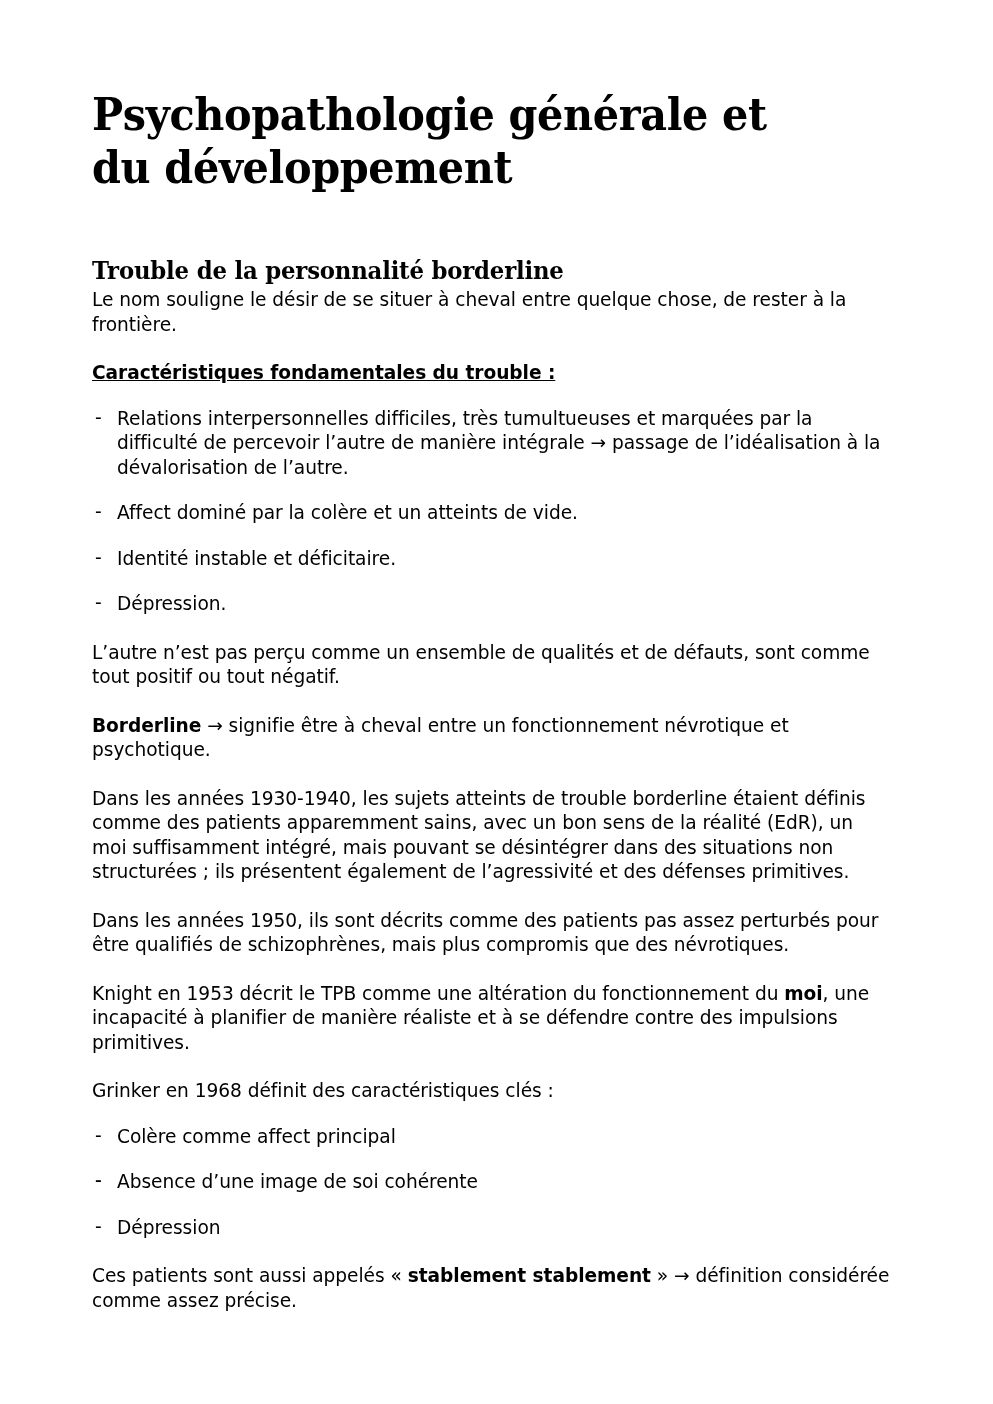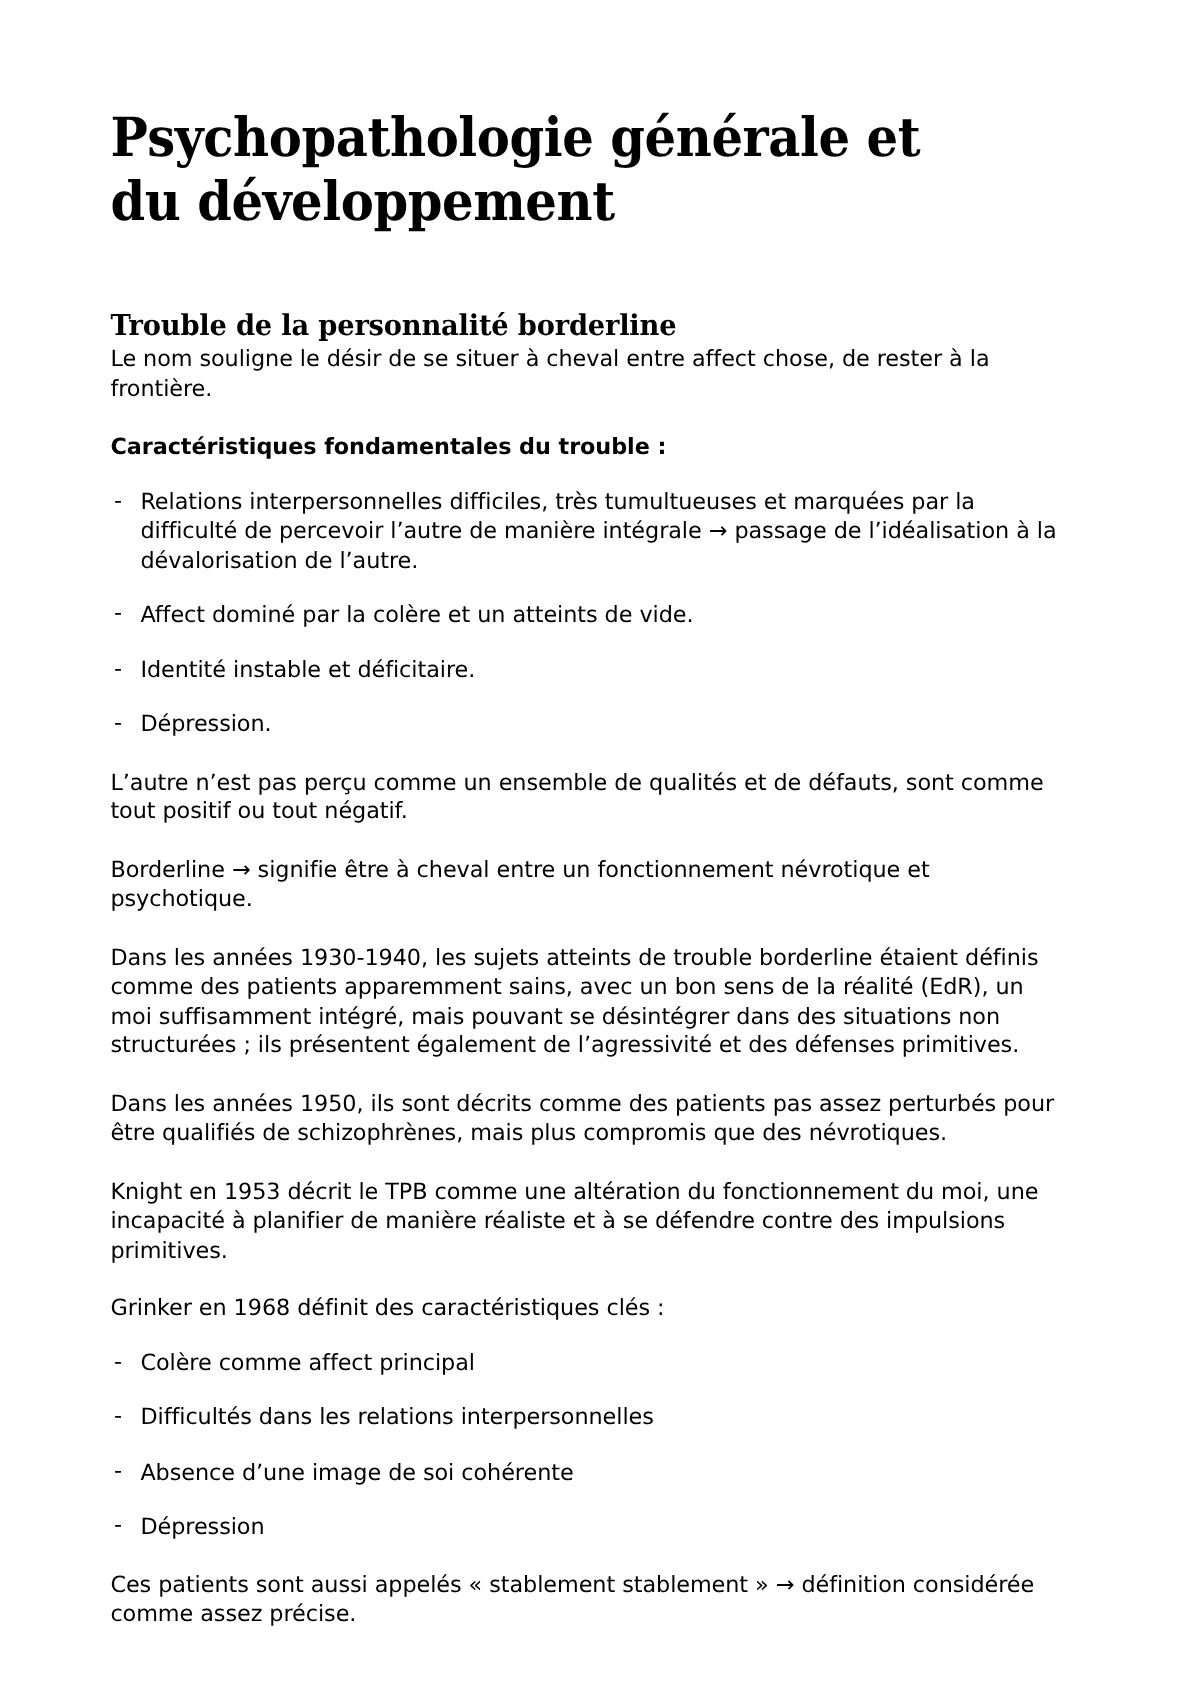--- a/index.html
+++ b/index.html
@@ -58,29 +58,30 @@
     letter-spacing: -0.05px;
   }
   p.body + p.body,
   p.gap {
     margin-top: 24px;
   }
   .lead {
     margin-top: 0;
   }
   .bold-run {
-    font-weight: normal;
+    font-weight: bold;
     text-align: center;
   }
   .subhead-bold {
     font-weight: bold;
     font-size: 18.6px;
     line-height: 24.5px;
     margin: 24px 0 0 0;
     letter-spacing: -0.05px;
+    text-decoration: underline;
   }
 
   
   ul.dash-list {
     list-style: none;
     margin: 0;
     padding: 0;
   }
   ul.dash-list li {
     position: relative;
@@ -104,21 +105,21 @@
 </style>
 </head>
 <body>
 
 <div class="page">
 
   <h1 class="doc-title">Psychopathologie générale et du développement</h1>
 
   <h2 class="section-heading">Trouble de la personnalité borderline</h2>
 
-  <p class="body lead">Le nom souligne le désir de se situer à cheval entre affect chose, de rester à la frontière.</p>
+  <p class="body lead">Le nom souligne le désir de se situer à cheval entre quelque chose, de rester à la frontière.</p>
 
   <p class="subhead-bold">Caractéristiques fondamentales du trouble :</p>
 
   <ul class="dash-list">
     <li>
       <span class="dash">-</span><span>Relations interpersonnelles difficiles, très tumultueuses et marquées par la difficulté de percevoir l’autre de manière intégrale </span><span class="arrow">→</span><span> passage de l’idéalisation à la dévalorisation de l’autre.</span>
     </li>
     <li>
       <span class="dash">-</span><span>Affect dominé par la colère et un atteints de vide.</span>
     </li>
@@ -140,21 +141,21 @@
 
   <p class="body gap"><span>Knight en 1953 décrit le TPB comme une altération du fonctionnement du </span><span class="bold-run">moi</span><span>, une incapacité à planifier de manière réaliste et à se défendre contre des impulsions primitives.</span></p>
 
   <p class="body gap">Grinker en 1968 définit des caractéristiques clés :</p>
 
   <ul class="dash-list">
     <li>
       <span class="dash">-</span><span>Colère comme affect principal</span>
     </li>
     <li>
-      <span class="dash">-</span><span>Difficultés dans les relations interpersonnelles</span>
+      <span class="dash">-</span>
     </li>
     <li>
       <span class="dash">-</span><span>Absence d’une image de soi cohérente</span>
     </li>
     <li>
       <span class="dash">-</span><span>Dépression</span>
     </li>
   </ul>
 
   <p class="body gap"><span>Ces patients sont aussi appelés « </span><span class="bold-run">stablement stablement</span><span> » </span><span class="arrow">→</span><span> définition considérée comme assez précise.</span></p>

